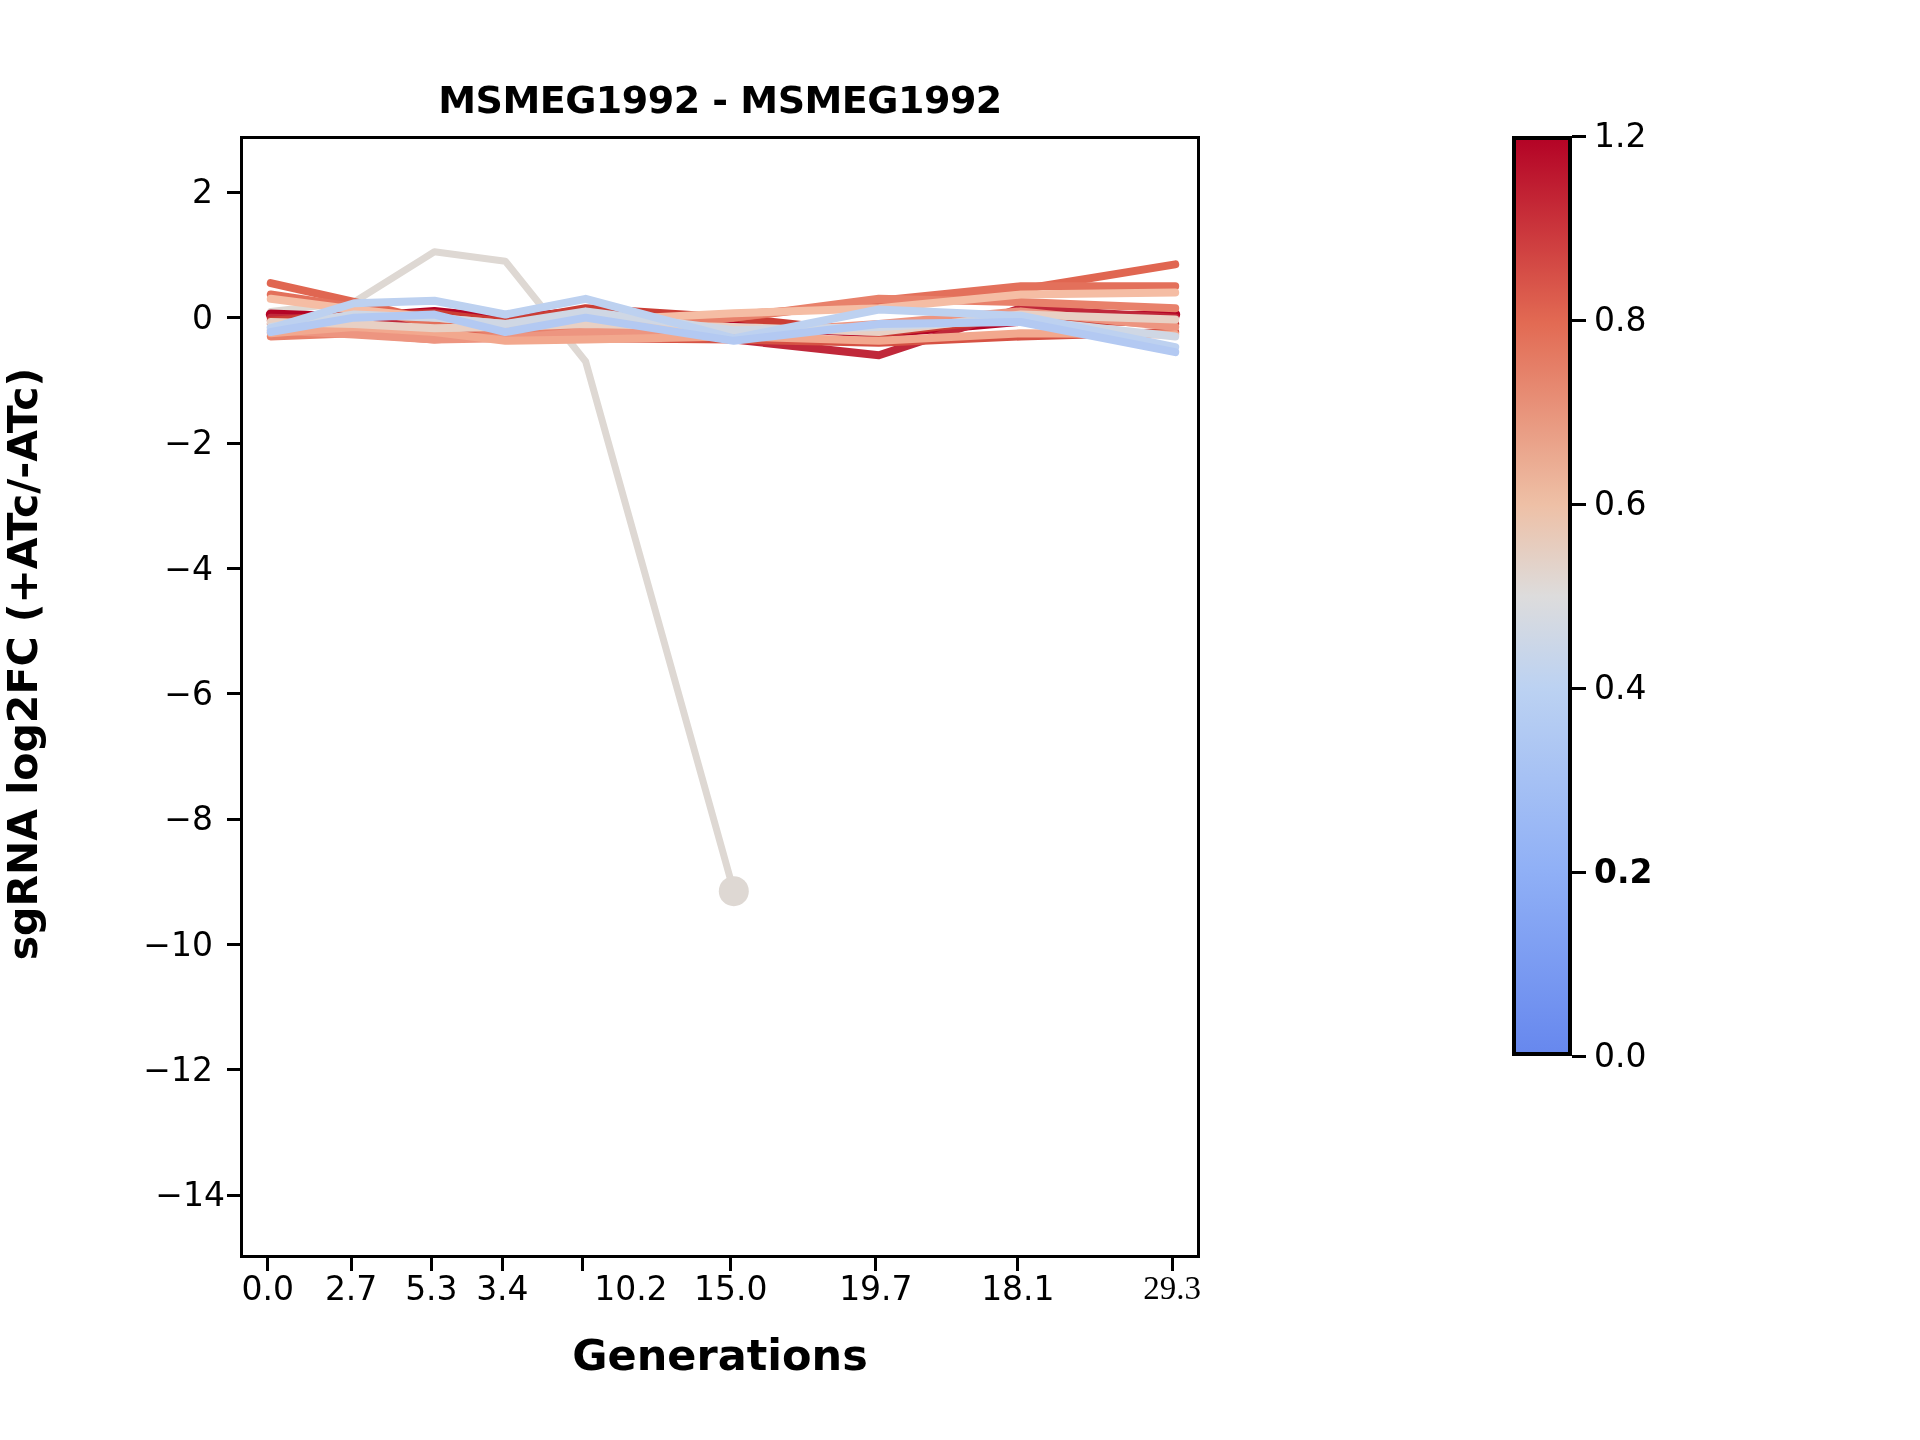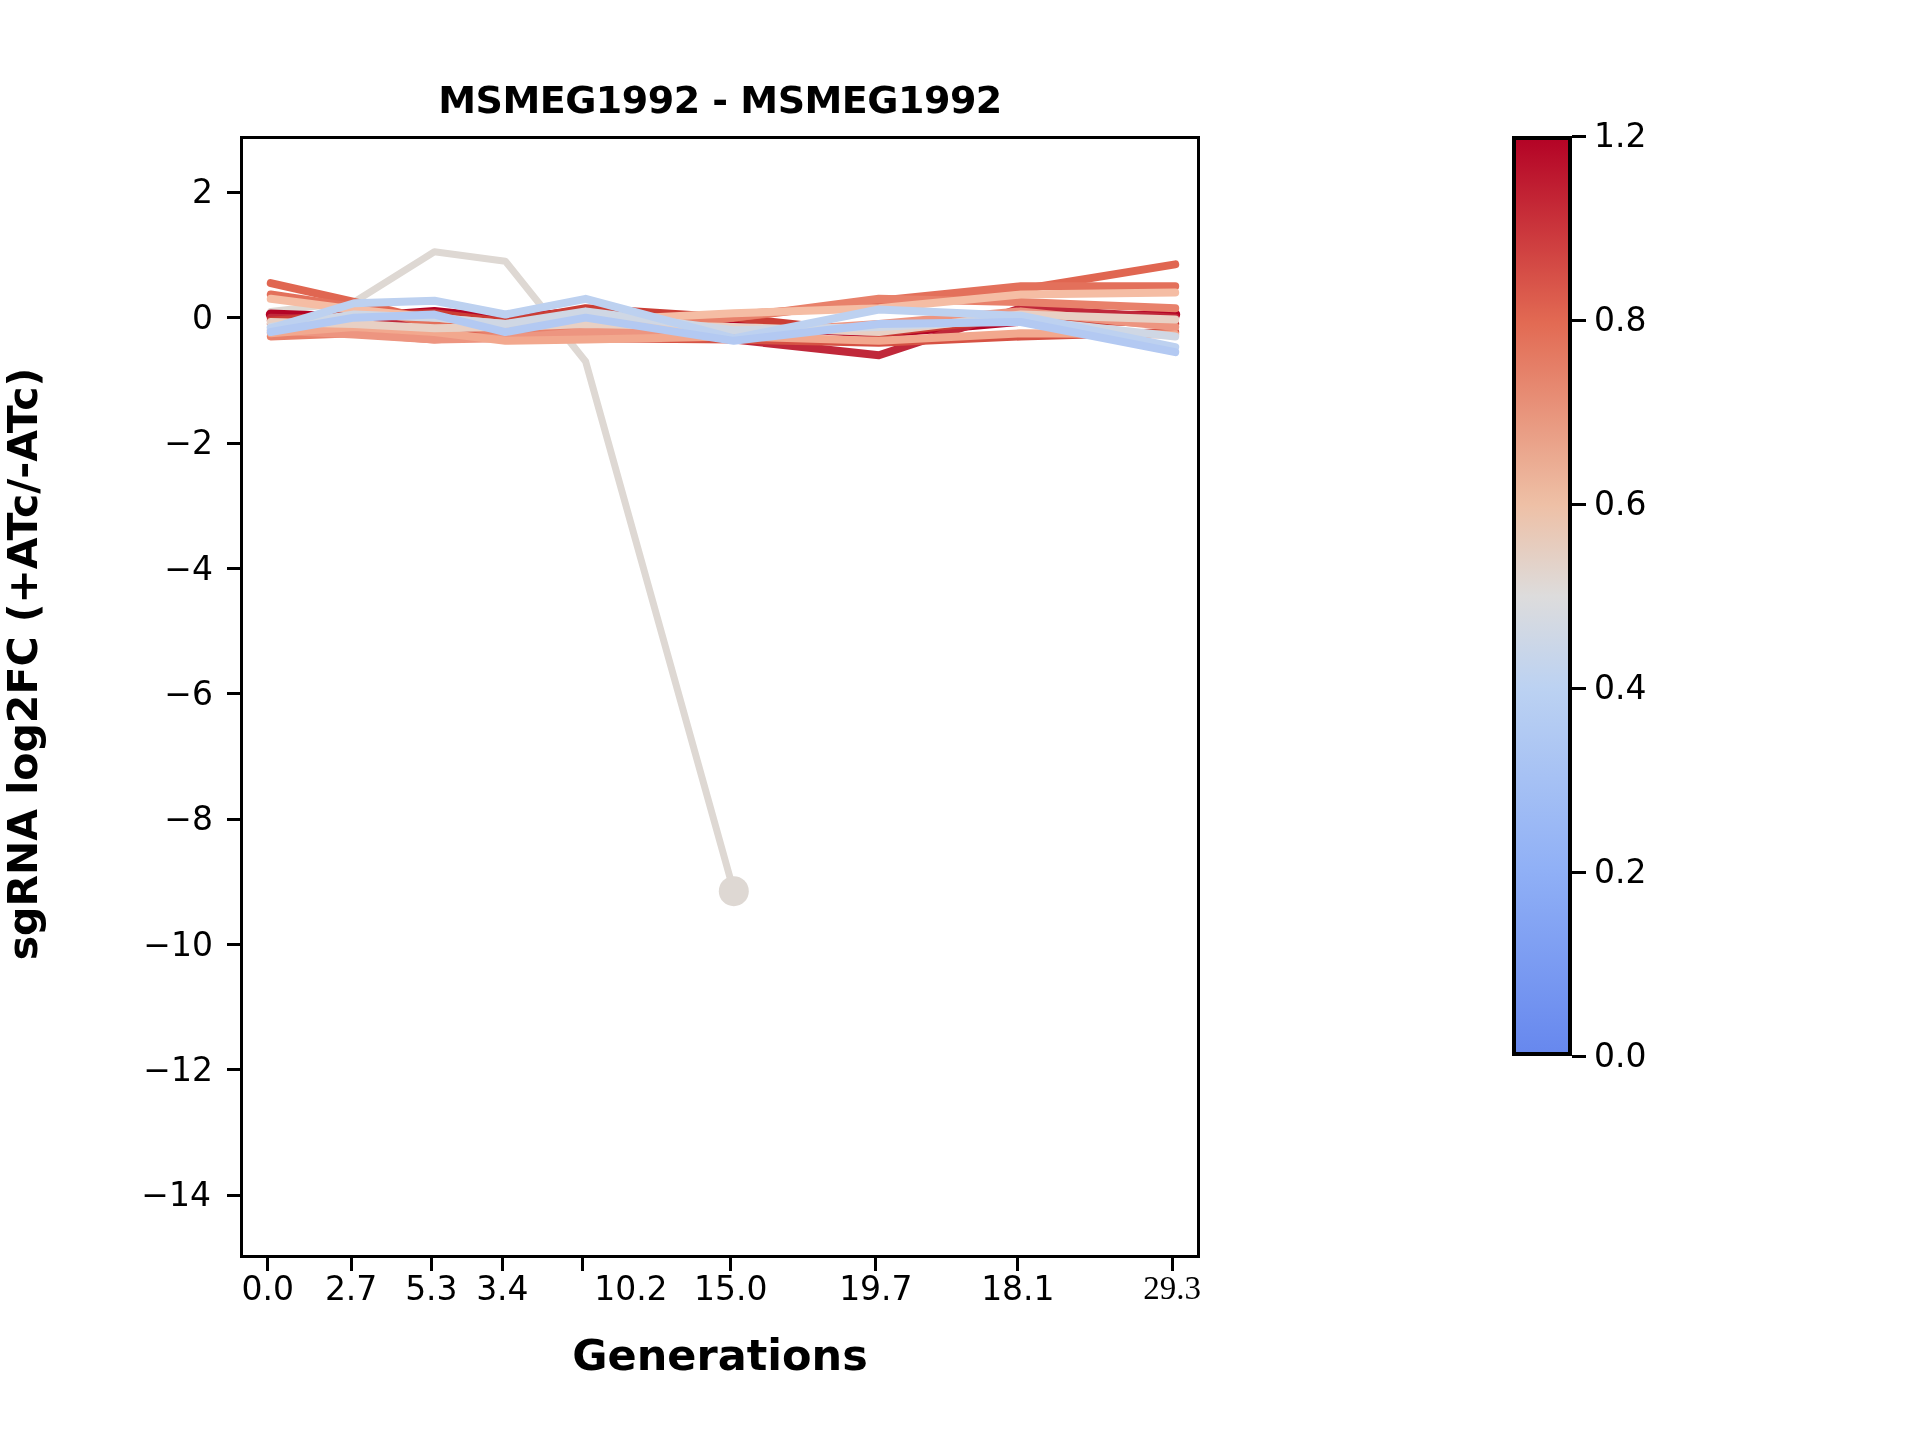--- a/index.html
+++ b/index.html
@@ -155,21 +155,21 @@
       <div class="ytick-label" style="left: 53px; top: 551.503px;">−4</div>
       <div class="ytick-mark" style="left: 227px; top: 692.366px;"></div>
       <div class="ytick-label" style="left: 53px; top: 676.866px;">−6</div>
       <div class="ytick-mark" style="left: 227px; top: 817.729px;"></div>
       <div class="ytick-label" style="left: 53px; top: 802.229px;">−8</div>
       <div class="ytick-mark" style="left: 227px; top: 943.092px;"></div>
       <div class="ytick-label" style="left: 53px; top: 927.592px;">−10</div>
       <div class="ytick-mark" style="left: 227px; top: 1068.46px;"></div>
       <div class="ytick-label" style="left: 53px; top: 1052.96px;">−12</div>
       <div class="ytick-mark" style="left: 227px; top: 1193.82px;"></div>
-      <div class="ytick-label" style="left: 51px; top: 1178.32px;">−14</div>
+      <div class="ytick-label" style="left: 65px; top: 1178.32px;">−14</div>
     </div>
   <div id="x-ticks">
       <div class="xtick-mark" style="left: 266.281px;"></div>
       <div class="xtick-label" style="left: 182.781px;">0.0</div>
       <div class="xtick-mark" style="left: 349.625px;"></div>
       <div class="xtick-label" style="left: 266.125px;">2.7</div>
       <div class="xtick-mark" style="left: 429.883px;"></div>
       <div class="xtick-label" style="left: 346.383px;">5.3</div>
       <div class="xtick-mark" style="left: 500.879px;"></div>
       <div class="xtick-label" style="left: 417.379px;">3.4</div>
@@ -185,21 +185,21 @@
       <div class="xtick-label" style="left: 1087.22px; font-family: Liberation Serif, serif;">29.3</div>
     </div>
 
   <div id="colorbar-wrap">
     <div id="colorbar-gradient" style="background: linear-gradient(rgb(180, 4, 38) 0%, rgb(226, 106, 83) 20%, rgb(238, 192, 166) 40%, rgb(221, 220, 220) 50%, rgb(188, 210, 242) 60%, rgb(144, 176, 246) 80%, rgb(103, 136, 238) 100%);"></div>
   </div>
   <div id="cb-ticks">
       <div class="cbtick-mark" style="top: 1054.5px;"></div>
       <div class="cbtick-label" style="top: 1039px;">0.0</div>
       <div class="cbtick-mark" style="top: 870.5px;"></div>
-      <div class="cbtick-label" style="top: 855px;">0.2</div>
+      <div class="cbtick-label" style="top: 855px; font-weight: bold;">0.2</div>
       <div class="cbtick-mark" style="top: 686.5px;"></div>
       <div class="cbtick-label" style="top: 671px;">0.4</div>
       <div class="cbtick-mark" style="top: 502.5px;"></div>
       <div class="cbtick-label" style="top: 487px;">0.6</div>
       <div class="cbtick-mark" style="top: 318.5px;"></div>
       <div class="cbtick-label" style="top: 303px;">0.8</div>
       <div class="cbtick-mark" style="top: 134.5px;"></div>
       <div class="cbtick-label" style="top: 119px;">1.2</div>
     </div>
 

